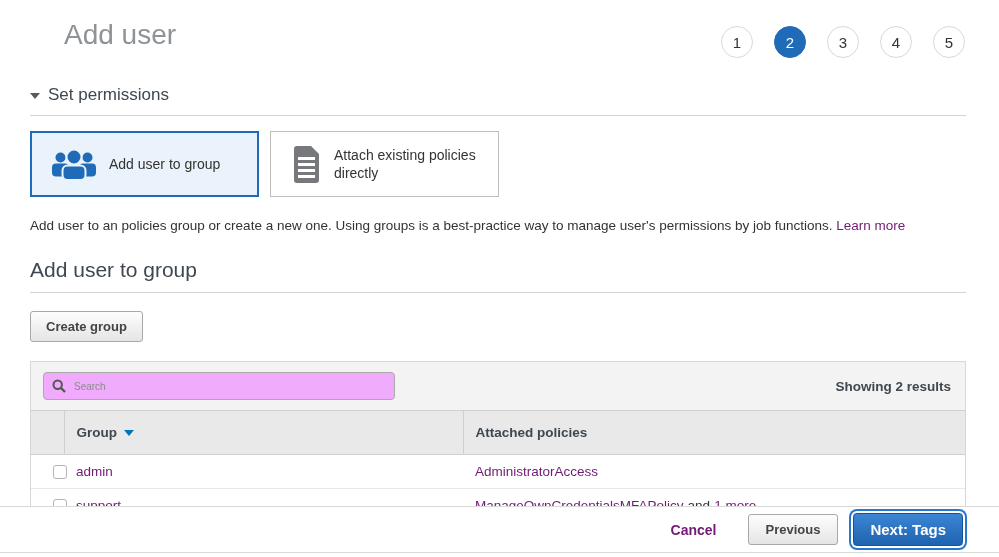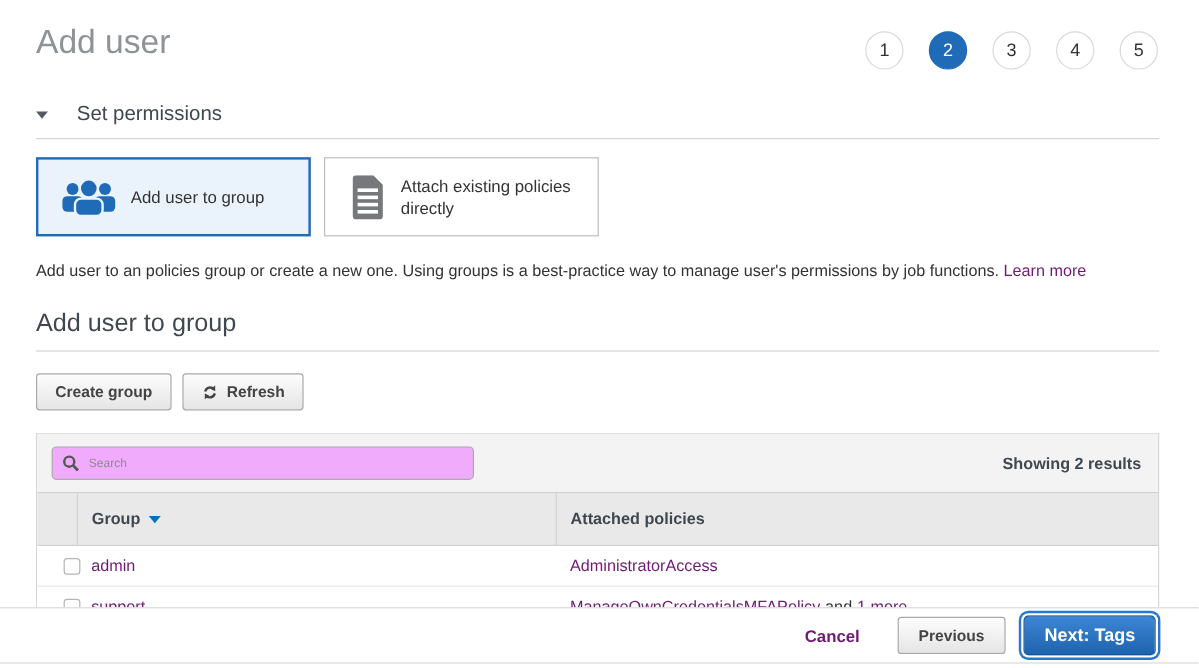--- a/index.html
+++ b/index.html
@@ -3,32 +3,32 @@
 <meta charset="utf-8">
 <style>
   * { margin: 0; padding: 0; box-sizing: border-box; }
   html, body { width: 999px; height: 557px; background: #fff; overflow: hidden; }
   body { font-family: "Liberation Sans", sans-serif; color: #333; position: relative; }
 
   .content { padding: 0 33px 0 30px; }
 
   
   .page-header { display: flex; justify-content: space-between; align-items: flex-start; padding-top: 18px; }
-  .page-title { font-size: 28px; font-weight: 400; color: #8d9396; line-height: 1.2; }
+  .page-title { font-size: 28px; font-weight: 400; color: #8d9396; line-height: 1.2; margin-left: 34px; }
   .steps { display: flex; gap: 21px; padding-top: 8px; padding-right: 1px; }
   .step-circle {
     width: 32px; height: 32px; border-radius: 50%;
     border: 1px solid #d9d9d9; background: #fff; color: #333;
     display: flex; align-items: center; justify-content: center;
     font-size: 15px; cursor: default;
   }
   .step-circle.active { background: #1f6bb8; border-color: #1f6bb8; color: #fff; }
 
   
-  .section-toggle { margin-top: 27px; display: flex; align-items: center; gap: 24px; }
+  .section-toggle { margin-top: 27px; display: flex; align-items: center; gap: 8px; }
   .collapse-arrow { width: 0; height: 0; border-left: 5px solid transparent; border-right: 5px solid transparent; border-top: 6px solid #545b64; margin-top: 2px; }
   .section-label { font-size: 17px; color: #3f4850; }
   .section-divider { border: none; border-top: 1px solid #d5d5d5; margin-top: 10px; }
 
   
   .cards { display: flex; gap: 11px; margin-top: 15px; }
   .card {
     width: 229px; height: 66px; border: 1px solid #bdbdbd; background: #fff;
     display: flex; align-items: center; padding: 0 12px 0 20px; cursor: pointer;
   }
@@ -159,35 +159,20 @@
   <p class="description">
     <span>Add user to an policies group or create a new one. Using groups is a best-practice way to manage user's permissions by job functions.</span>
     <a class="link">Learn more</a>
   </p>
 
   <h2 class="group-title">Add user to group</h2>
   <hr class="group-divider">
 
   <div class="toolbar">
     <button class="btn">Create group</button>
-    <button class="btn">
-      <span style="display:inline-flex;">
-        <svg width="14" height="14" viewBox="0 0 14 14">
-          <g stroke="#444" stroke-width="2" fill="none">
-            <path d="M3 6.2 a4.3 4.3 0 0 1 7.6-1.6"></path>
-            <path d="M11 7.8 a4.3 4.3 0 0 1-7.6 1.6"></path>
-          </g>
-          <g fill="#444">
-            <polygon points="11.3,1.2 11.3,6 7.6,4.2"></polygon>
-            <polygon points="2.7,12.8 2.7,8 6.4,9.8"></polygon>
-          </g>
-        </svg>
-      </span>
-      <span>Refresh</span>
-    </button>
   </div>
 
   <div class="panel">
     <div class="panel-toolbar">
       <div class="search-wrap">
         <span class="search-icon">
           <svg width="14" height="14" viewBox="0 0 14 14">
             <circle cx="5.7" cy="5.7" r="4.2" fill="none" stroke="#555" stroke-width="2"></circle>
             <line x1="9" y1="9" x2="13" y2="13" stroke="#555" stroke-width="2.4"></line>
           </svg>

